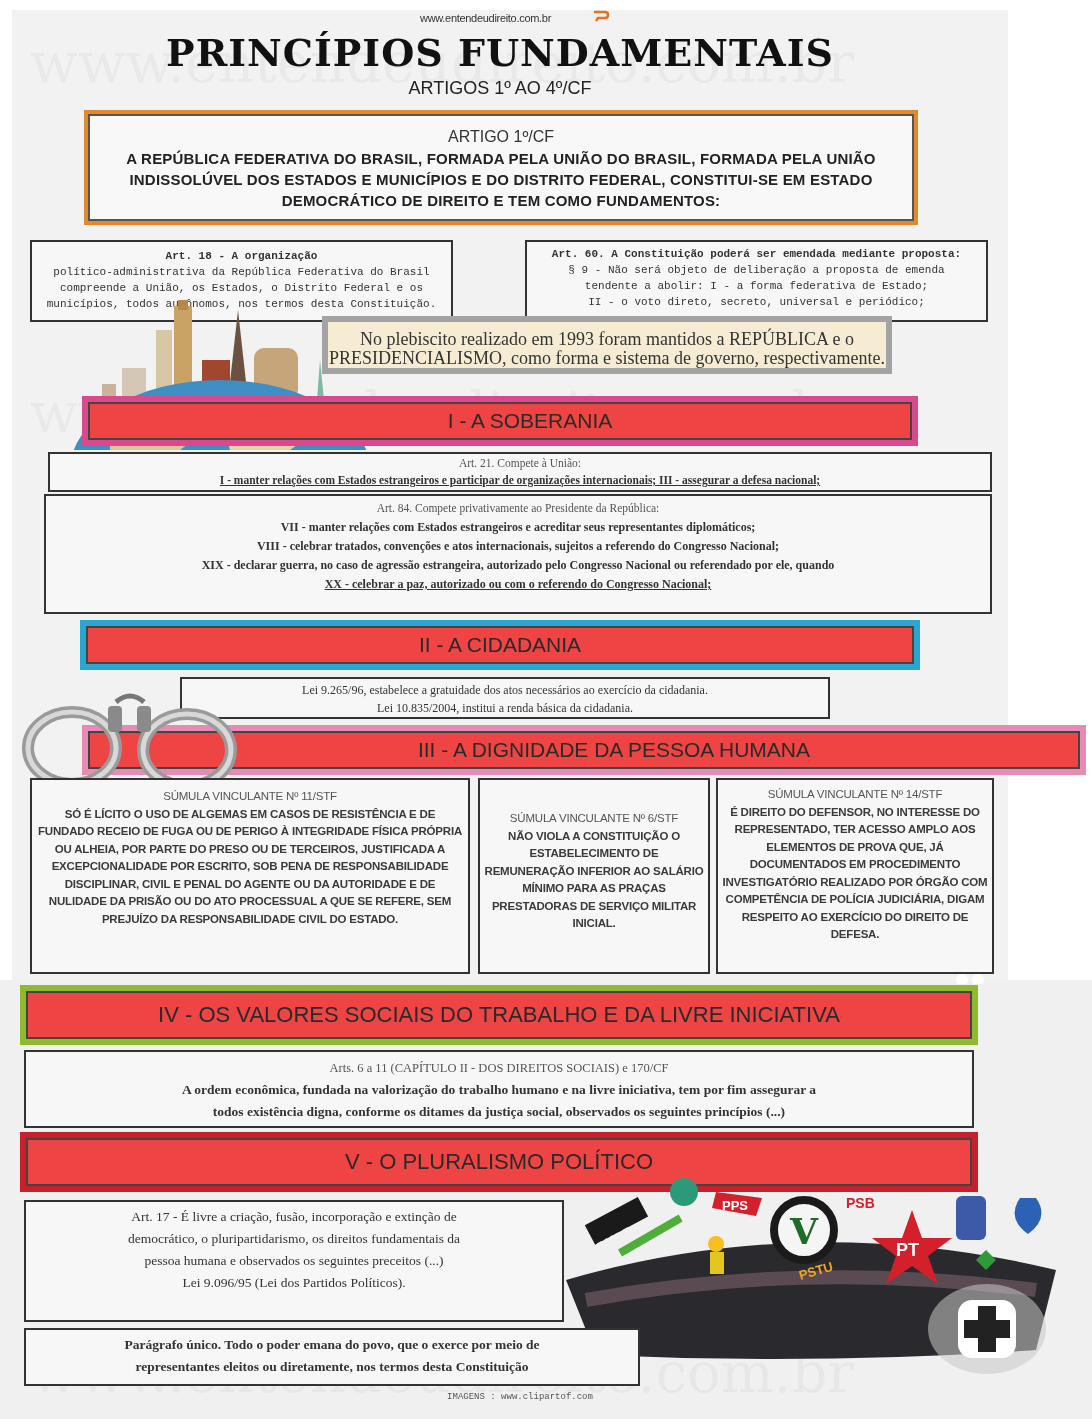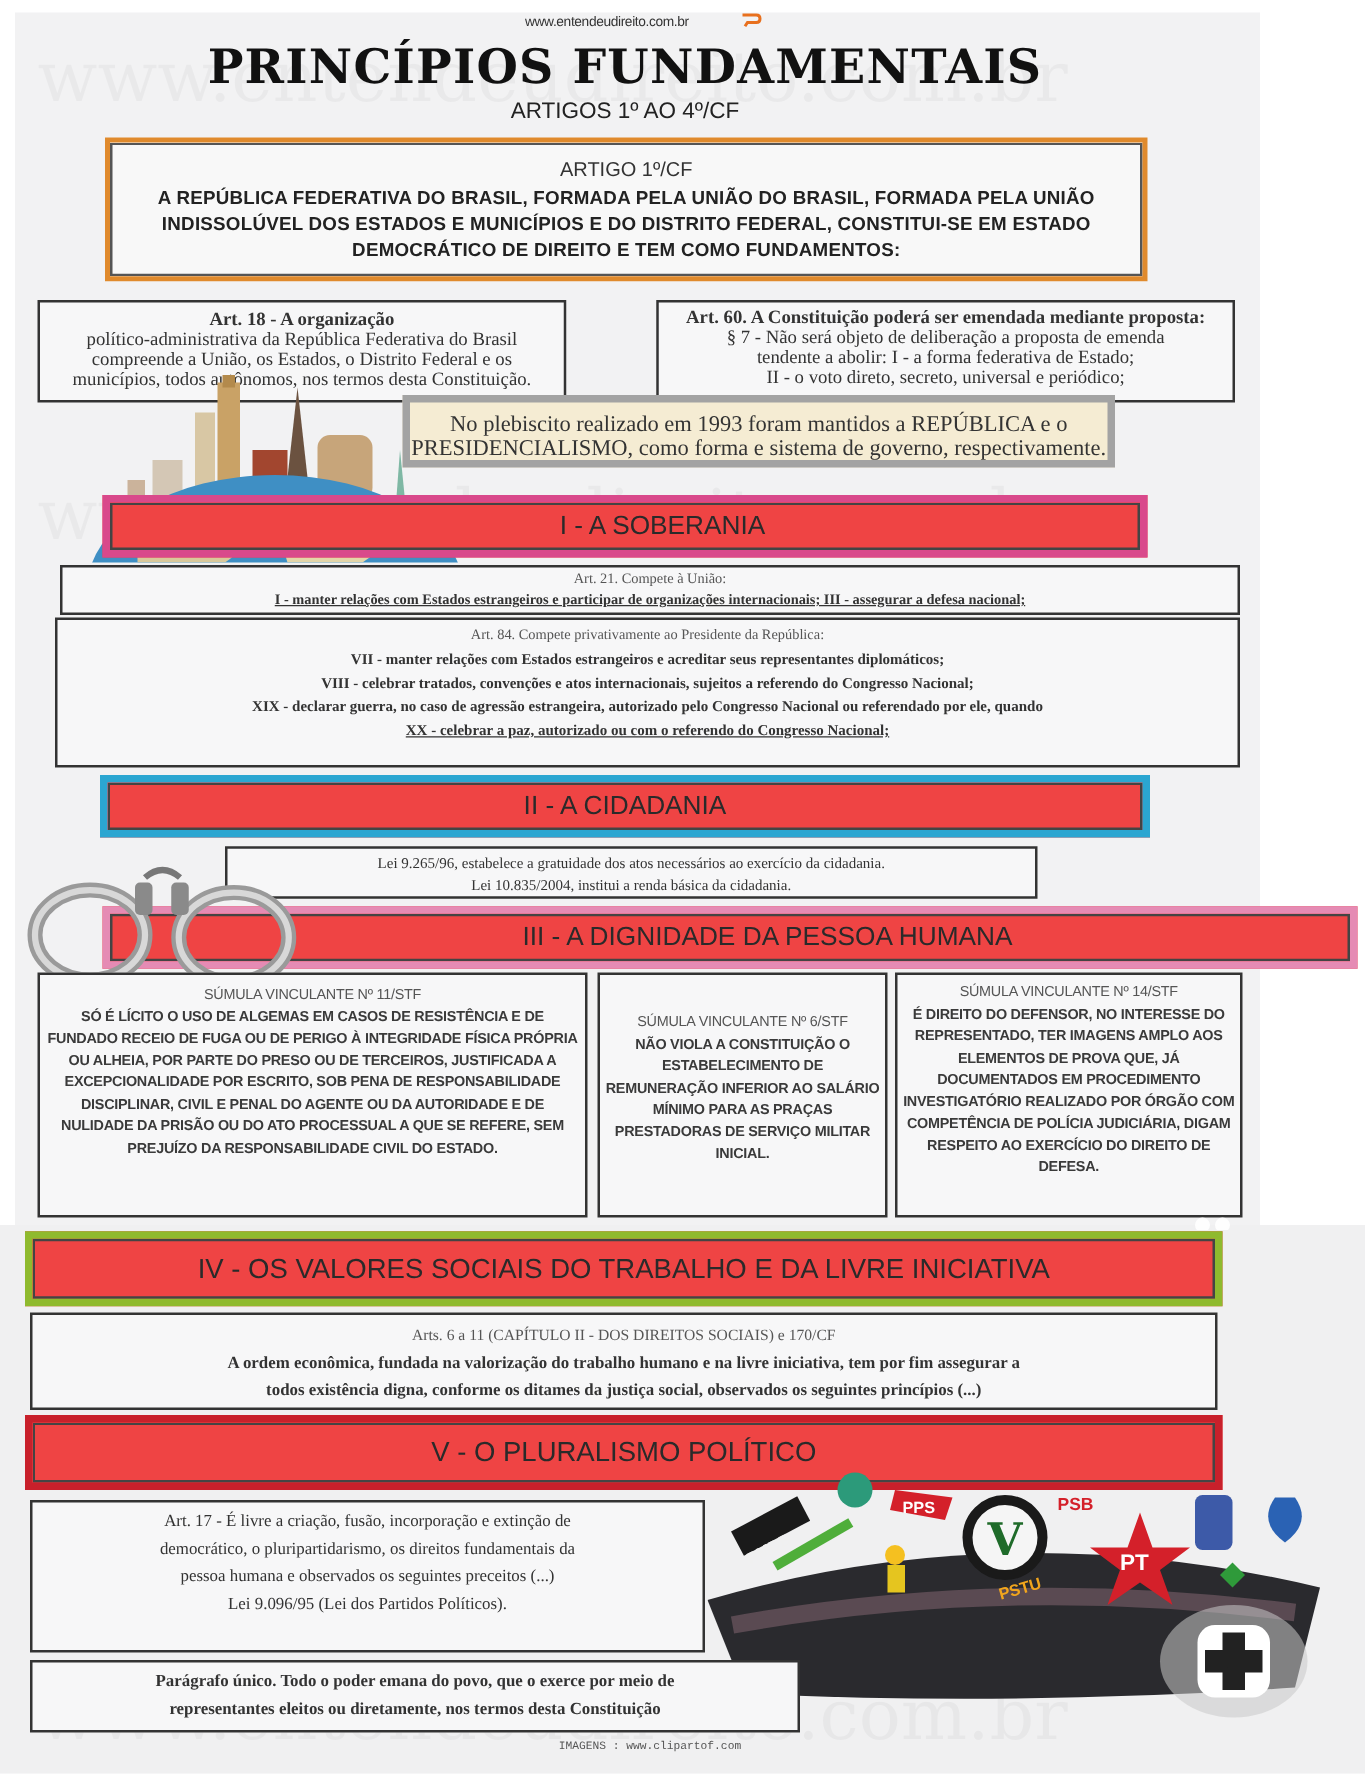--- a/index.html
+++ b/index.html
@@ -17,21 +17,21 @@
 
   .main-title { left: 130px; top: 30px; width: 740px; font-size: 38px; font-weight: bold; letter-spacing: 1px; color: #111; text-align: center; font-family: "DejaVu Serif", serif; }
   .subtitle { left: 300px; top: 78px; width: 400px; font-size: 18px; text-align: center; font-family: "Liberation Sans Narrow", "Liberation Sans", sans-serif; color: #222; }
 
   .box { border: 2px solid #333; background: #f7f7f8; }
 
   .art1 { left: 84px; top: 110px; width: 834px; height: 115px; border: 4px solid #e08a2c; box-shadow: inset 0 0 0 2px #555; background: #f8f8f8; padding-top: 14px; }
   .art1 .ref { font-size: 16px; font-family: "Liberation Sans", sans-serif; color: #333; }
   .art1 .txt { font-size: 15px; font-weight: bold; font-family: "Liberation Sans", sans-serif; line-height: 21px; color: #222; margin-top: 2px; letter-spacing: 0.2px; }
 
-  .small-serif { font-family: Liberation Serif, serif; font-size: 15px; line-height: 16px; color: #333; }
+  .small-serif { font-family: Liberation Mono, monospace; font-size: 11px; line-height: 16px; color: #333; }
 
   .art18 { left: 30px; top: 240px; width: 423px; height: 82px; padding-top: 6px; }
   .art60 { left: 525px; top: 240px; width: 463px; height: 82px; padding-top: 4px; }
 
   .plebiscito { left: 322px; top: 316px; width: 570px; height: 58px; background: #f5ecd3; border: 6px solid #a3a3a3; padding-top: 8px; font-family: "Liberation Serif", serif; font-size: 18px; line-height: 19px; color: #333; }
 
   .section-bar { border-style: solid; border-width: 6px; background: #ef4444; font-family: "Liberation Sans Narrow", "Liberation Sans", sans-serif; font-size: 21px; color: #2a2a2a; text-align: center; box-shadow: inset 0 0 0 2px #444; }
   .sec1 { left: 82px; top: 396px; width: 836px; height: 50px; border-color: #d9498b; line-height: 38px; padding-left: 60px; }
   .sec2 { left: 80px; top: 620px; width: 840px; height: 50px; border-color: #2ba6d1; line-height: 38px; }
   .sec3 { left: 82px; top: 725px; width: 1004px; height: 50px; border-color: #e58bb4; line-height: 38px; padding-left: 60px; }
@@ -94,21 +94,21 @@
 
 <div class="abs box art18 center small-serif">
   <div style="font-weight:bold;">Art. 18 - A organização</div>
   <div>político-administrativa da República Federativa do Brasil</div>
   <div>compreende a União, os Estados, o Distrito Federal e os</div>
   <div>municípios, todos autônomos, nos termos desta Constituição.</div>
 </div>
 
 <div class="abs box art60 center small-serif">
   <div style="font-weight:bold;">Art. 60. A Constituição poderá ser emendada mediante proposta:</div>
-  <div>§ 7 - Não será objeto de deliberação a proposta de emenda</div>
+  <div>§ 9 - Não será objeto de deliberação a proposta de emenda</div>
   <div>tendente a abolir: I - a forma federativa de Estado;</div>
   <div>II - o voto direto, secreto, universal e periódico;</div>
 </div>
 
 <svg class="abs globe-illustration" viewBox="0 0 300 150">
   <rect x="104" y="6" width="18" height="90" fill="#c9a266"></rect>
   <rect x="108" y="0" width="10" height="10" fill="#b38a4c"></rect>
   <rect x="86" y="30" width="16" height="70" fill="#d8c7a4"></rect>
   <path d="M168 10 L178 100 L158 100 Z" fill="#6b5240"></path>
   <rect x="132" y="60" width="28" height="40" fill="#a2462f"></rect>
@@ -169,21 +169,21 @@
 <div class="abs box sumula sum11 center">
   <div class="head">SÚMULA VINCULANTE Nº 11/STF</div>
   <div>SÓ É LÍCITO O USO DE ALGEMAS EM CASOS DE RESISTÊNCIA E DE FUNDADO RECEIO DE FUGA OU DE PERIGO À INTEGRIDADE FÍSICA PRÓPRIA OU ALHEIA, POR PARTE DO PRESO OU DE TERCEIROS, JUSTIFICADA A EXCEPCIONALIDADE POR ESCRITO, SOB PENA DE RESPONSABILIDADE DISCIPLINAR, CIVIL E PENAL DO AGENTE OU DA AUTORIDADE E DE NULIDADE DA PRISÃO OU DO ATO PROCESSUAL A QUE SE REFERE, SEM PREJUÍZO DA RESPONSABILIDADE CIVIL DO ESTADO.</div>
 </div>
 <div class="abs box sumula sum6 center">
   <div class="head">SÚMULA VINCULANTE Nº 6/STF</div>
   <div>NÃO VIOLA A CONSTITUIÇÃO O ESTABELECIMENTO DE REMUNERAÇÃO INFERIOR AO SALÁRIO MÍNIMO PARA AS PRAÇAS PRESTADORAS DE SERVIÇO MILITAR INICIAL.</div>
 </div>
 <div class="abs box sumula sum14 center">
   <div class="head">SÚMULA VINCULANTE Nº 14/STF</div>
-  <div>É DIREITO DO DEFENSOR, NO INTERESSE DO REPRESENTADO, TER IMAGENS AMPLO AOS ELEMENTOS DE PROVA QUE, JÁ DOCUMENTADOS EM PROCEDIMENTO INVESTIGATÓRIO REALIZADO POR ÓRGÃO COM COMPETÊNCIA DE POLÍCIA JUDICIÁRIA, DIGAM RESPEITO AO EXERCÍCIO DO DIREITO DE DEFESA.</div>
+  <div>É DIREITO DO DEFENSOR, NO INTERESSE DO REPRESENTADO, TER ACESSO AMPLO AOS ELEMENTOS DE PROVA QUE, JÁ DOCUMENTADOS EM PROCEDIMENTO INVESTIGATÓRIO REALIZADO POR ÓRGÃO COM COMPETÊNCIA DE POLÍCIA JUDICIÁRIA, DIGAM RESPEITO AO EXERCÍCIO DO DIREITO DE DEFESA.</div>
 </div>
 
 <div class="abs section-bar sec4">
   <span>IV - OS VALORES SOCIAIS DO TRABALHO E DA LIVRE INICIATIVA</span>
 </div>
 
 <div class="abs box art170 center">
   <div class="head">Arts. 6 a 11 (CAPÍTULO II - DOS DIREITOS SOCIAIS) e 170/CF</div>
   <div>A ordem econômica, fundada na valorização do trabalho humano e na livre iniciativa, tem por fim assegurar a</div>
   <div>todos existência digna, conforme os ditames da justiça social, observados os seguintes princípios (...)</div>

